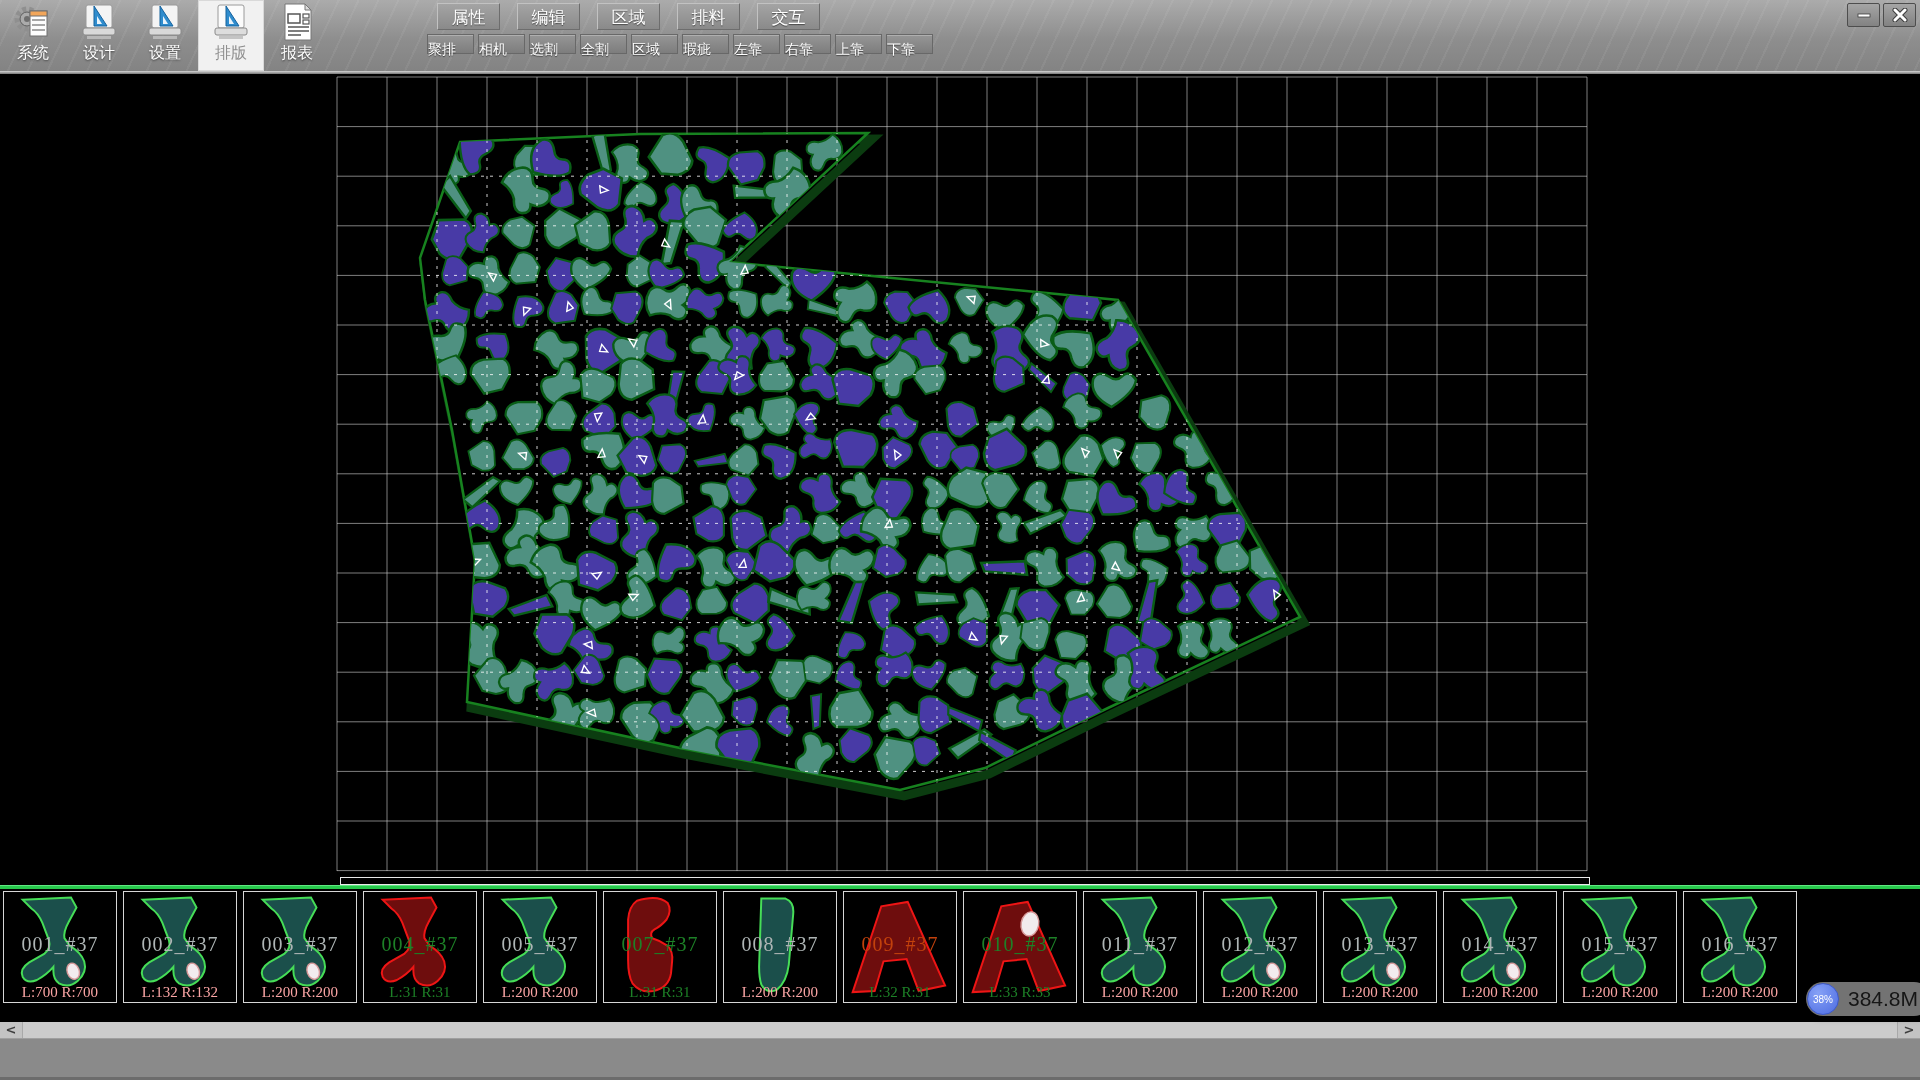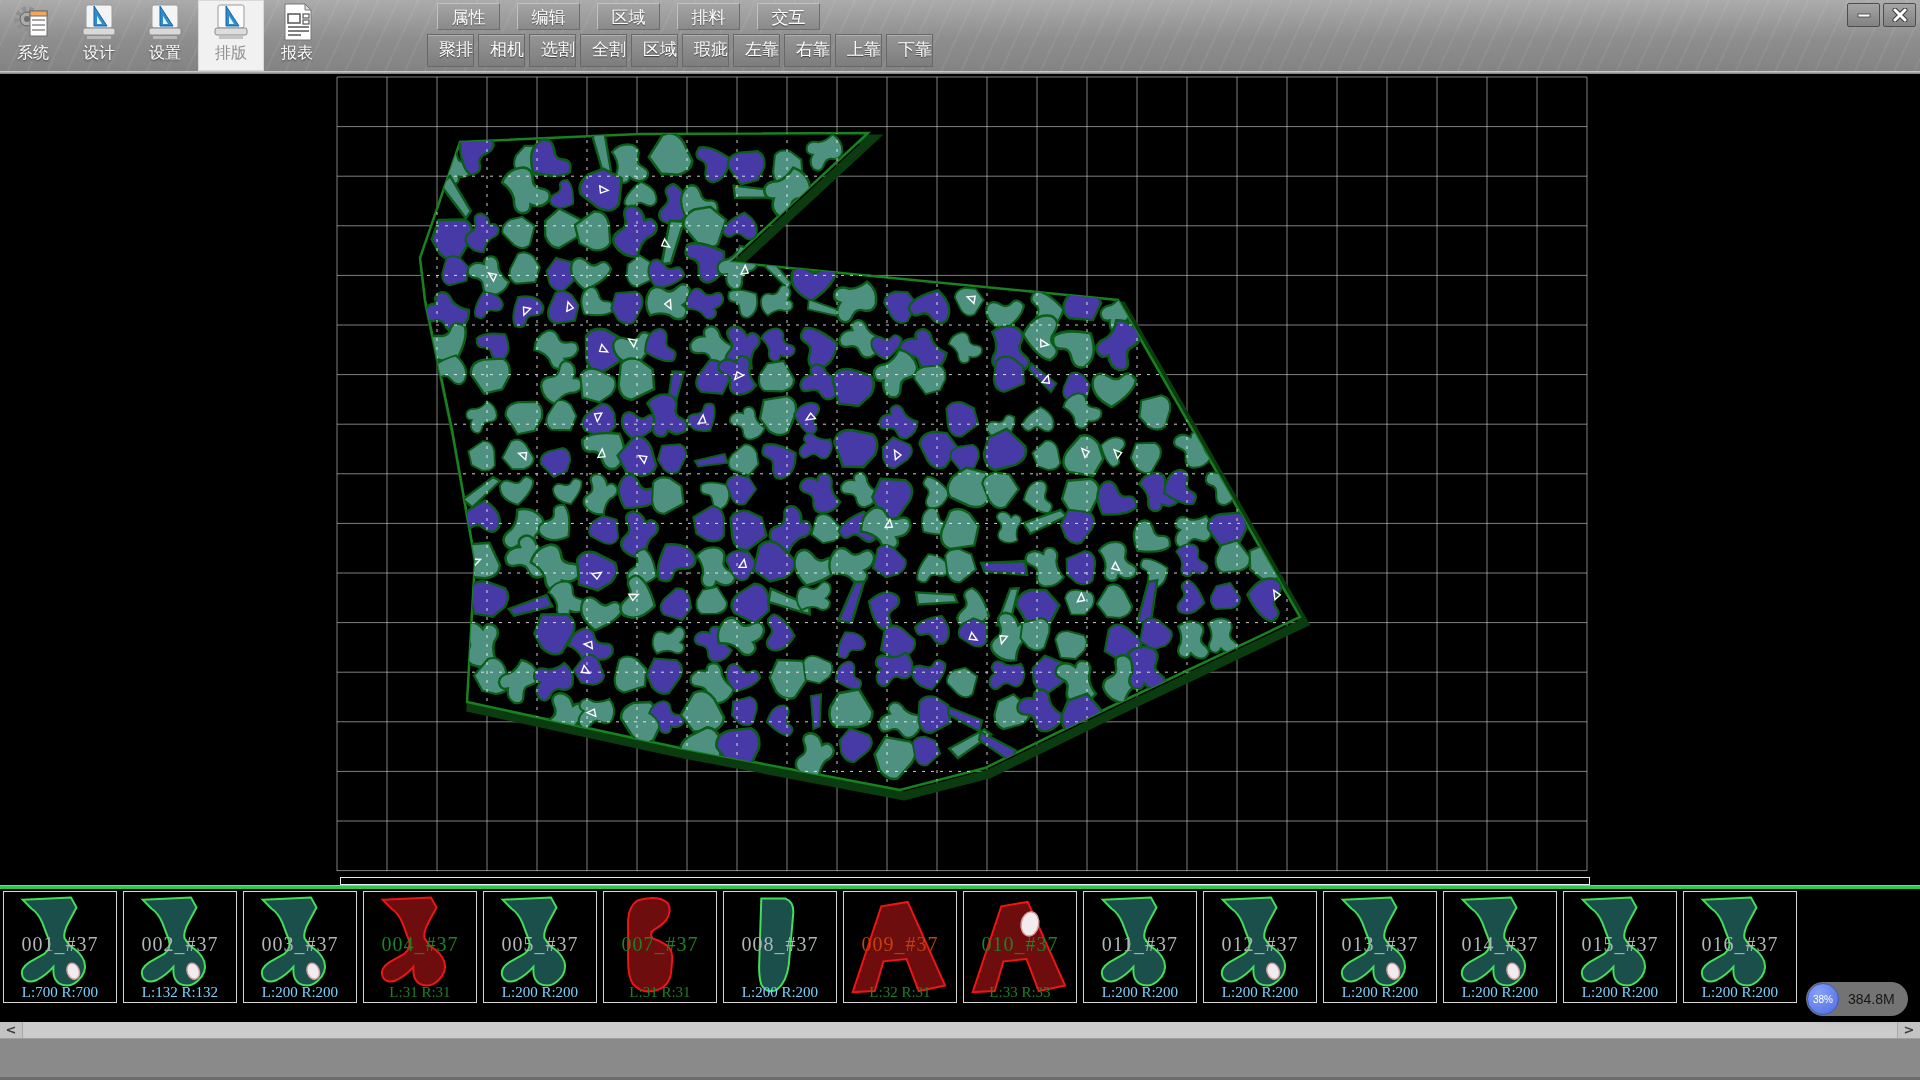--- a/index.html
+++ b/index.html
@@ -19,21 +19,21 @@
   .mode.active{background:#f1f1f1;box-shadow:inset 0 0 0 1px #d9d9d9;}
   .mode-icon{width:40px;height:40px;margin:2px auto 0;}
   .mode-label{font-size:16px;color:#fff;text-shadow:0 1px 2px rgba(0,0,0,.55);line-height:22px;}
   .mode.active .mode-label{color:#8f8f8f;text-shadow:none;}
 
   .menu-row{position:absolute;left:437px;top:3px;display:flex;gap:17px;}
   .menu-btn{width:63px;height:27px;line-height:27px;text-align:center;color:#fff;font-size:17px;
     text-shadow:0 1px 1px rgba(0,0,0,.5);background:linear-gradient(#a4a4a4,#8a8a8a);
     border:1px solid;border-color:#c2c2c2 #6d6d6d #6d6d6d #c2c2c2;box-sizing:border-box;cursor:default;}
   .tool-row{position:absolute;left:427px;top:34px;display:flex;gap:4px;}
-  .tool-btn{width:47px;height:33px;line-height:29px;text-align:right;color:#fff;font-size:17px;
+  .tool-btn{width:47px;height:20px;line-height:29px;text-align:left;color:#fff;font-size:14px;
     text-shadow:0 1px 1px rgba(0,0,0,.55);background:linear-gradient(#969696,#7d7d7d);
     border:1px solid #686868;box-shadow:inset 0 1px 0 rgba(255,255,255,.25);box-sizing:border-box;cursor:default;}
 
   .win-controls{position:absolute;right:4px;top:3px;display:flex;gap:3px;}
   .win-btn{width:31px;height:22px;background:linear-gradient(#a5a5a5,#828282);
     border:1px solid #4d4d4d;border-radius:2px;display:flex;align-items:center;justify-content:center;}
 
   
   .canvas{position:absolute;left:0;top:74px;width:1920px;height:803px;background:#000;}
   .canvas svg{position:absolute;left:0;top:0;}
@@ -43,30 +43,30 @@
   .si-thumb{position:absolute;top:0;height:6px;border:1px solid #e9e9e9;background:#000;}
   .green-line{position:absolute;left:0;top:885px;width:1920px;height:4px;background:#28c94d;
     box-shadow:inset 0 1px 0 #5fe981;}
   .strip{position:absolute;left:0;top:889px;width:1920px;height:116px;background:#000;
     display:flex;overflow:hidden;}
   .cell{position:relative;flex:0 0 114px;margin:2px 3px;border:1px solid #d6d6d6;box-sizing:border-box;}
   .cell svg{position:absolute;inset:0;width:100%;height:100%;}
   .cell-name{position:absolute;left:0;right:0;top:41px;text-align:center;
     font-family:"Liberation Serif","DejaVu Serif",serif;font-size:20px;letter-spacing:1px;color:#aeb5b5;}
   .cell-lr{position:absolute;left:0;right:0;bottom:1px;text-align:center;
-    font-family:"Liberation Serif","DejaVu Serif",serif;font-size:15px;color:#7dd3fc;}
+    font-family:"Liberation Serif","DejaVu Serif",serif;font-size:15px;color:#fca5a5;}
 
   
   .badge{position:absolute;left:1806px;top:982px;height:34px;border-radius:17px;background:#737373;
     display:flex;align-items:center;padding-right:13px;box-shadow:0 2px 6px rgba(0,0,0,.5);z-index:6;}
   .badge-circle{width:32px;height:32px;margin:1px;border-radius:50%;
     background:radial-gradient(circle at 35% 30%,#86a1f6,#4d6ce2);
     border:1px solid #3c58ca;color:#fff;font-size:10px;display:flex;align-items:center;
     justify-content:center;box-sizing:border-box;}
-  .badge-text{font-size:14px;color:#161616;margin-left:8px;}
+  .badge-text{font-size:21px;color:#161616;margin-left:8px;}
 
   
   .hscroll{position:absolute;left:0;top:1022px;width:1920px;height:16px;background:#cccccc;}
   .hs-btn{position:absolute;top:0;width:22px;height:16px;background:#c3c3c3;color:#3e3e3e;
     font-size:13px;font-weight:bold;text-align:center;line-height:15px;font-family:"DejaVu Sans",sans-serif;}
   .hs-btn.left{left:0;border-right:1px solid #a9a9a9;}
   .hs-btn.right{right:0;border-left:1px solid #a9a9a9;}
   .statusbar{position:absolute;left:0;top:1038px;width:1920px;height:42px;background:#8a8a8a;
     border-top:1px solid #9f9f9f;box-shadow:inset 0 -3px 0 #6c6c6c;box-sizing:border-box;}
 </style>

